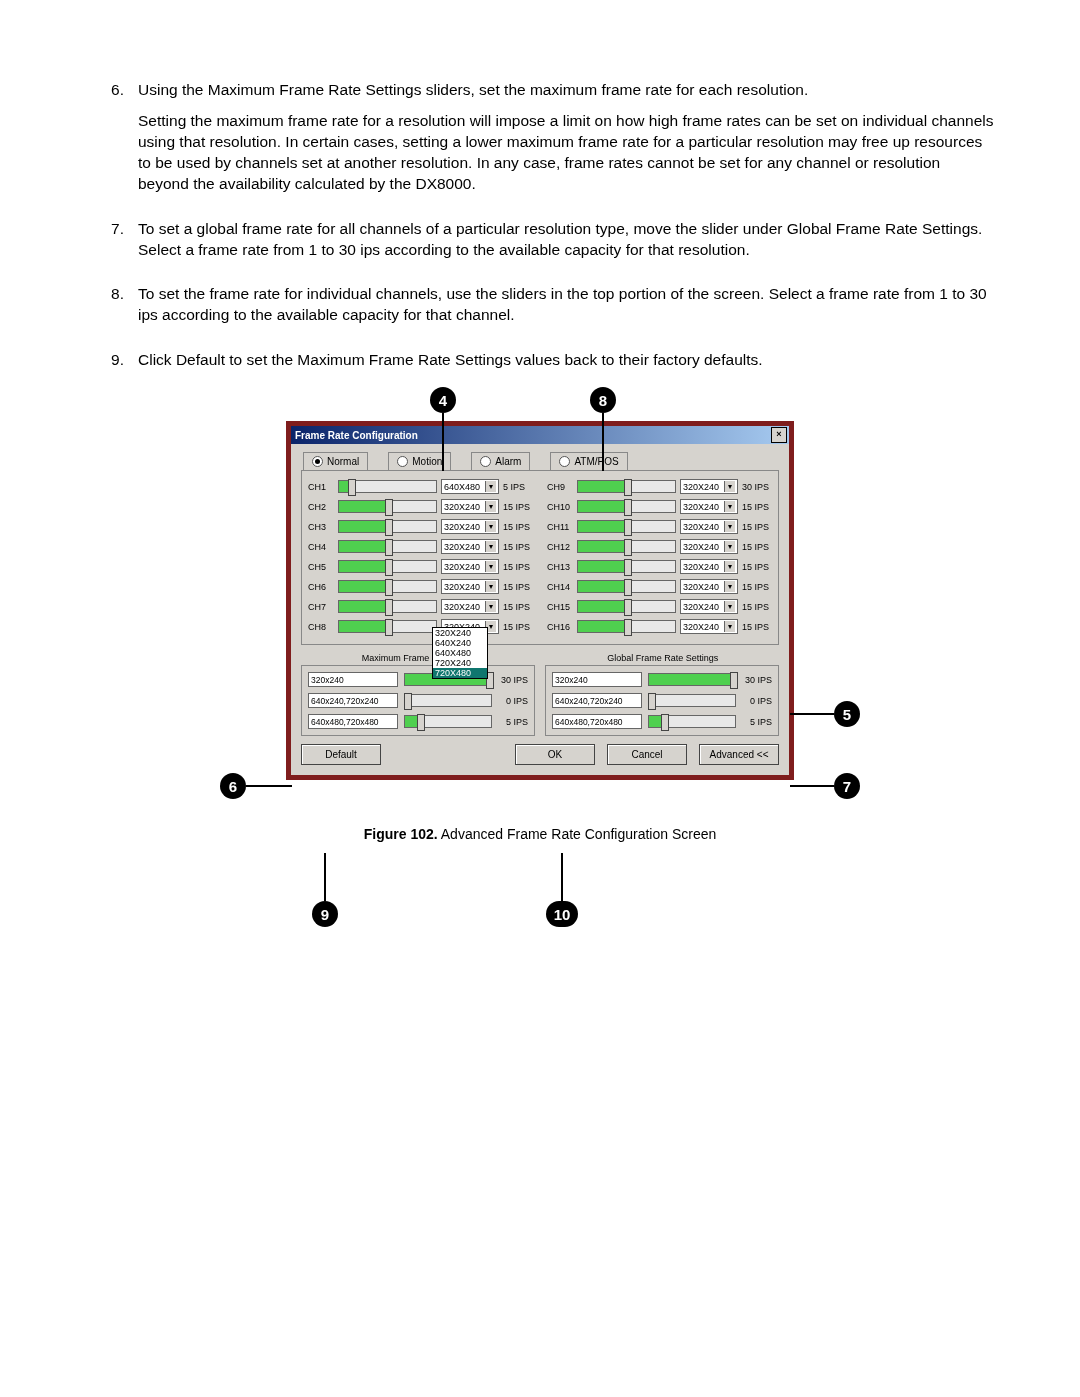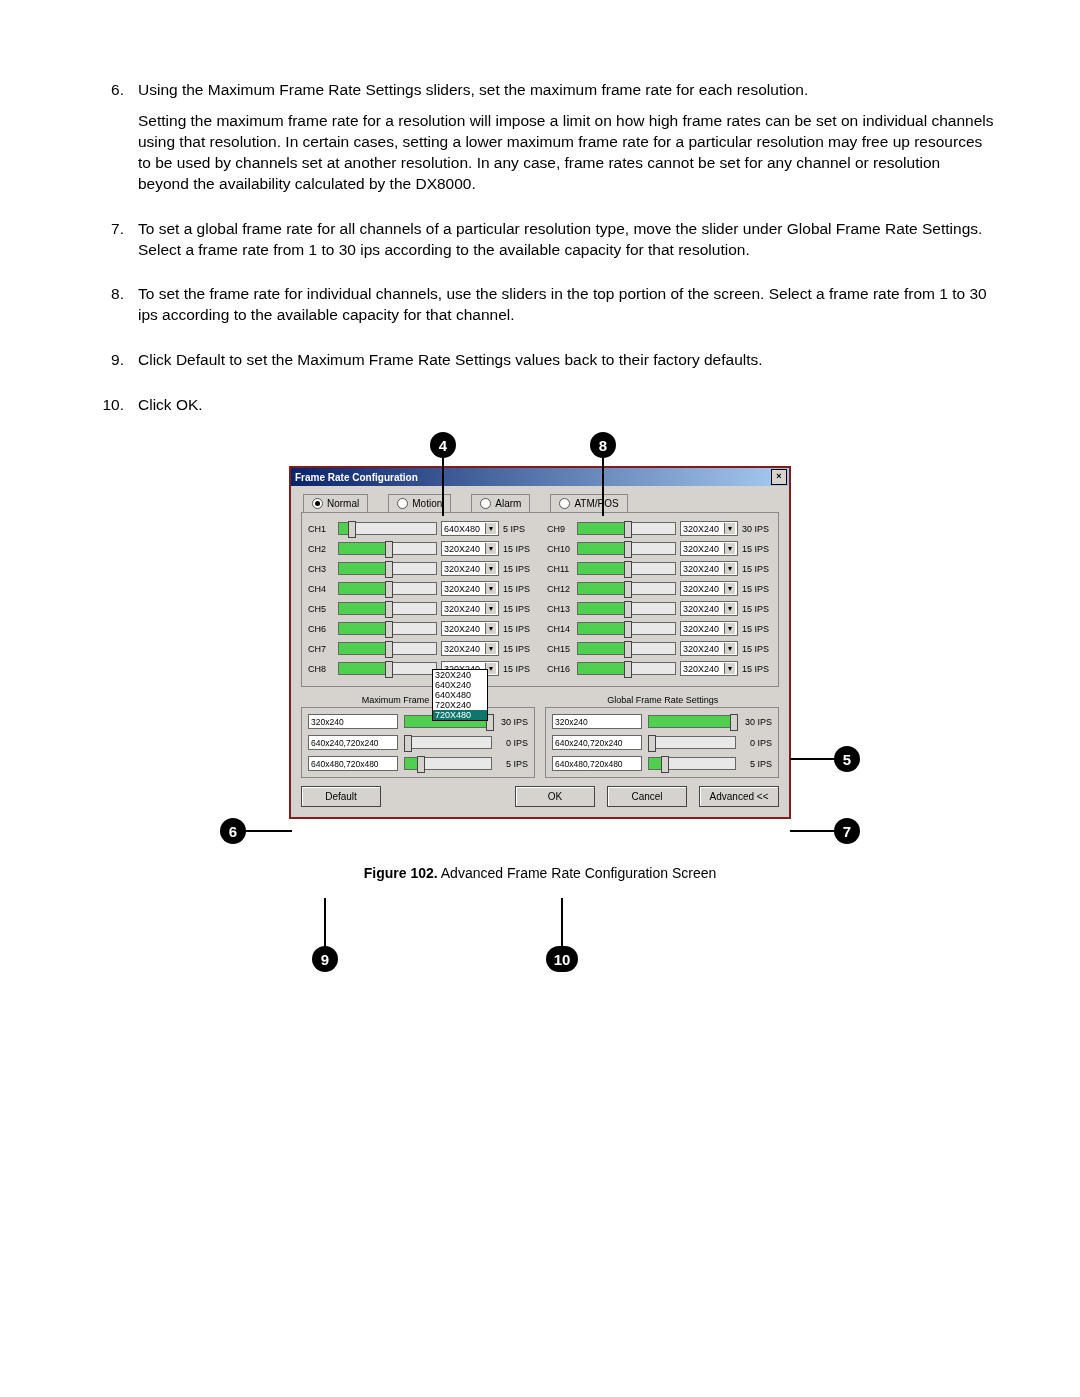--- a/index.html
+++ b/index.html
@@ -62,21 +62,21 @@
   .leader {
     position: absolute;
     background: #000;
     z-index: 20;
   }
   
   .win {
     position: relative;
     width: 498px;
     margin: 0 auto;
-    border: 2px solid #7f1d1d;
+    border: 5px solid #7f1d1d;
     background: #d6d3ce;
     font-family: "Tahoma", "MS Sans Serif", sans-serif;
     font-size: 10px;
     z-index: 10;
   }
   .titlebar {
     height: 18px;
     background: linear-gradient(to right, #0a246a, #a6caf0);
     color: #fff;
     font-weight: bold;
@@ -313,26 +313,20 @@
         <div class="body">
           <p>To set the frame rate for individual channels, use the sliders in the top portion of the screen. Select a frame rate from 1 to 30 ips according to the available capacity for that channel.</p>
         </div>
       </li>
       <li>
         <div class="num">9.</div>
         <div class="body">
           <p>Click Default to set the Maximum Frame Rate Settings values back to their factory defaults.</p>
         </div>
       </li>
-      <li>
-        <div class="num">10.</div>
-        <div class="body">
-          <p>Click OK.</p>
-        </div>
-      </li>
     </ol>
 
 <div class="figure-wrap">
 
   <div class="callout" style="left:200px; top:-34px;">4</div>
   <div class="leader" style="left:212px; top:-8px; width:2px; height:58px;"></div>
 
   <div class="callout" style="left:360px; top:-34px;">8</div>
   <div class="leader" style="left:372px; top:-8px; width:2px; height:58px;"></div>
 

